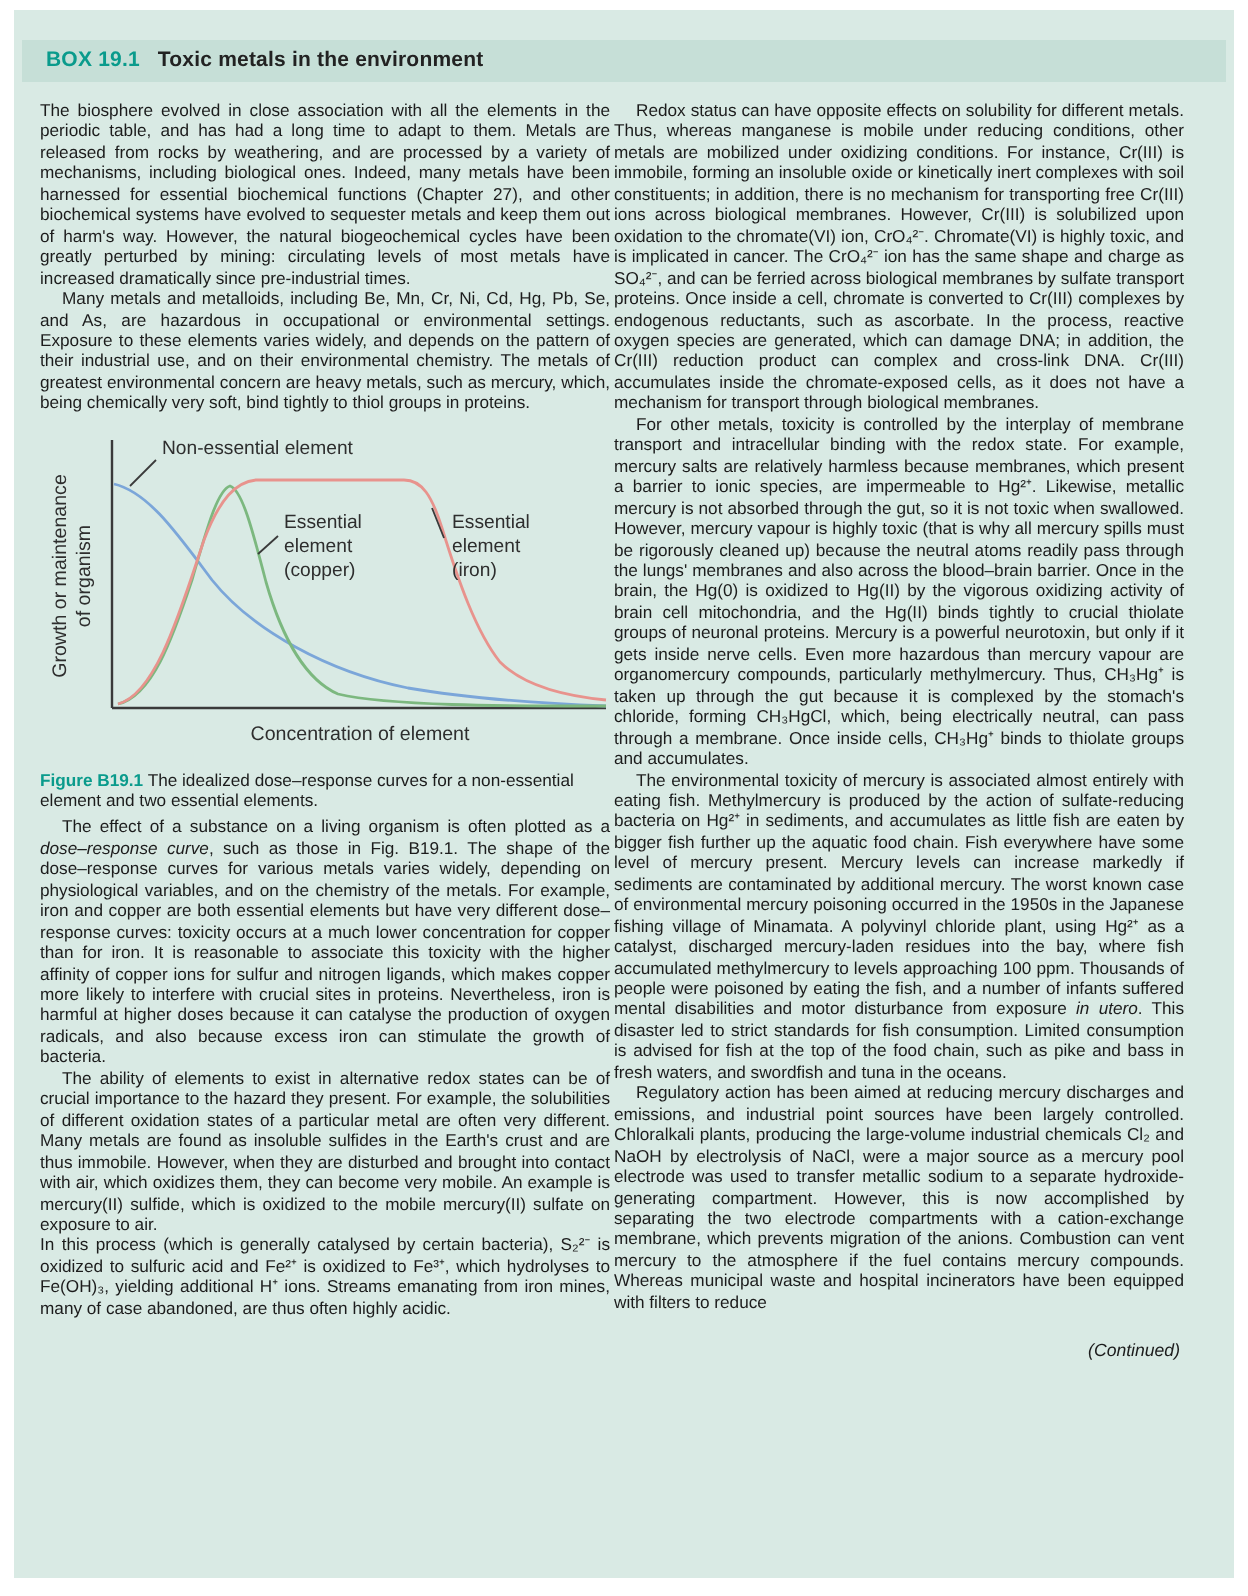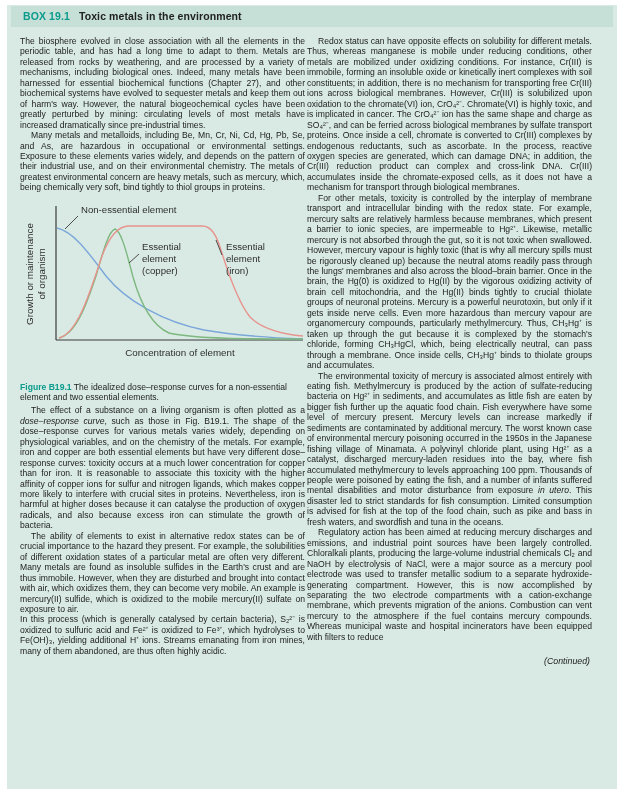--- a/index.html
+++ b/index.html
@@ -6,21 +6,21 @@
   html, body { margin: 0; padding: 0; }
   body {
     width: 624px; height: 798px; background: #ffffff;
     font-family: "Liberation Sans", sans-serif;
     color: #1c1c1c;
   }
   .box {
     position: absolute; left: 7px; top: 5px;
     width: 610px; height: 784px;
     background: #d9eae4;
-    padding-top: 1px;
+    padding-top: 15px;
   }
   .box-header {
     margin: 0 4px;
     background: #c6dfd7;
     padding: 4px 12px 5px 12px;
     font-size: 10.5px;
     font-weight: bold;
     letter-spacing: 0.1px;
   }
   .box-label { color: #0a9b8c; margin-right: 9px; }
@@ -37,21 +37,21 @@
     line-height: 10.45px;
     text-align: justify;
     color: #1c1c1c;
   }
   .indent { text-indent: 11px; }
   .para em { }
   .figure-block { margin: 5px 0 3px 0; }
   .fig-caption {
     font-size: 8.6px;
     line-height: 10.3px;
-    margin-top: 14px;
+    margin-top: 2px;
     text-align: left;
   }
   .fig-caption .fig-label { color: #0a9b8c; font-weight: bold; }
   .equation {
     font-size: 8.8px;
     line-height: 11px;
     margin: 3px 0 3px 20px;
     white-space: nowrap;
   }
   .continued {
@@ -109,21 +109,21 @@
           <text x="160" y="158" text-anchor="middle" class="fig-axis-label">Concentration of element</text>
         </svg>
 
         <div class="fig-caption">
           <span class="fig-label">Figure B19.1</span><span> The idealized dose–response curves for a non-essential element and two essential elements.</span>
         </div>
       </div>
 
       <p class="para indent"><span>The effect of a substance on a living organism is often plotted as a </span><em>dose–response curve</em><span>, such as those in Fig. B19.1. The shape of the dose–response curves for various metals varies widely, depending on physiological variables, and on the chemistry of the metals. For example, iron and copper are both essential elements but have very different dose–response curves: toxicity occurs at a much lower concentration for copper than for iron. It is reasonable to associate this toxicity with the higher affinity of copper ions for sulfur and nitrogen ligands, which makes copper more likely to interfere with crucial sites in proteins. Nevertheless, iron is harmful at higher doses because it can catalyse the production of oxygen radicals, and also because excess iron can stimulate the growth of bacteria.</span></p>
       <p class="para indent">The ability of elements to exist in alternative redox states can be of crucial importance to the hazard they present. For example, the solubilities of different oxidation states of a particular metal are often very different. Many metals are found as insoluble sulfides in the Earth's crust and are thus immobile. However, when they are disturbed and brought into contact with air, which oxidizes them, they can become very mobile. An example is mercury(II) sulfide, which is oxidized to the mobile mercury(II) sulfate on exposure to air.</p>
-      <p class="para">In this process (which is generally catalysed by certain bacteria), S₂²⁻ is oxidized to sulfuric acid and Fe²⁺ is oxidized to Fe³⁺, which hydrolyses to Fe(OH)₃, yielding additional H⁺ ions. Streams emanating from iron mines, many of them abandoned, are thus often highly acidic.</p>
+      <p class="para">In this process (which is generally catalysed by certain bacteria), S₂²⁻ is oxidized to sulfuric acid and Fe²⁺ is oxidized to Fe³⁺, which hydrolyses to Fe(OH)₃, yielding additional H⁺ ions. Streams emanating from iron mines, many of case abandoned, are thus often highly acidic.</p>
     </div>
 
     <div class="col">
       <p class="para indent">Redox status can have opposite effects on solubility for different metals. Thus, whereas manganese is mobile under reducing conditions, other metals are mobilized under oxidizing conditions. For instance, Cr(III) is immobile, forming an insoluble oxide or kinetically inert complexes with soil constituents; in addition, there is no mechanism for transporting free Cr(III) ions across biological membranes. However, Cr(III) is solubilized upon oxidation to the chromate(VI) ion, CrO₄²⁻. Chromate(VI) is highly toxic, and is implicated in cancer. The CrO₄²⁻ ion has the same shape and charge as SO₄²⁻, and can be ferried across biological membranes by sulfate transport proteins. Once inside a cell, chromate is converted to Cr(III) complexes by endogenous reductants, such as ascorbate. In the process, reactive oxygen species are generated, which can damage DNA; in addition, the Cr(III) reduction product can complex and cross-link DNA. Cr(III) accumulates inside the chromate-exposed cells, as it does not have a mechanism for transport through biological membranes.</p>
       <p class="para indent">For other metals, toxicity is controlled by the interplay of membrane transport and intracellular binding with the redox state. For example, mercury salts are relatively harmless because membranes, which present a barrier to ionic species, are impermeable to Hg²⁺. Likewise, metallic mercury is not absorbed through the gut, so it is not toxic when swallowed. However, mercury vapour is highly toxic (that is why all mercury spills must be rigorously cleaned up) because the neutral atoms readily pass through the lungs' membranes and also across the blood–brain barrier. Once in the brain, the Hg(0) is oxidized to Hg(II) by the vigorous oxidizing activity of brain cell mitochondria, and the Hg(II) binds tightly to crucial thiolate groups of neuronal proteins. Mercury is a powerful neurotoxin, but only if it gets inside nerve cells. Even more hazardous than mercury vapour are organomercury compounds, particularly methylmercury. Thus, CH₃Hg⁺ is taken up through the gut because it is complexed by the stomach's chloride, forming CH₃HgCl, which, being electrically neutral, can pass through a membrane. Once inside cells, CH₃Hg⁺ binds to thiolate groups and accumulates.</p>
       <p class="para indent"><span>The environmental toxicity of mercury is associated almost entirely with eating fish. Methylmercury is produced by the action of sulfate-reducing bacteria on Hg²⁺ in sediments, and accumulates as little fish are eaten by bigger fish further up the aquatic food chain. Fish everywhere have some level of mercury present. Mercury levels can increase markedly if sediments are contaminated by additional mercury. The worst known case of environmental mercury poisoning occurred in the 1950s in the Japanese fishing village of Minamata. A polyvinyl chloride plant, using Hg²⁺ as a catalyst, discharged mercury-laden residues into the bay, where fish accumulated methylmercury to levels approaching 100 ppm. Thousands of people were poisoned by eating the fish, and a number of infants suffered mental disabilities and motor disturbance from exposure </span><em>in utero</em><span>. This disaster led to strict standards for fish consumption. Limited consumption is advised for fish at the top of the food chain, such as pike and bass in fresh waters, and swordfish and tuna in the oceans.</span></p>
       <p class="para indent">Regulatory action has been aimed at reducing mercury discharges and emissions, and industrial point sources have been largely controlled. Chloralkali plants, producing the large-volume industrial chemicals Cl₂ and NaOH by electrolysis of NaCl, were a major source as a mercury pool electrode was used to transfer metallic sodium to a separate hydroxide-generating compartment. However, this is now accomplished by separating the two electrode compartments with a cation-exchange membrane, which prevents migration of the anions. Combustion can vent mercury to the atmosphere if the fuel contains mercury compounds. Whereas municipal waste and hospital incinerators have been equipped with filters to reduce</p>
       <div class="continued">(Continued)</div>
     </div>
 

